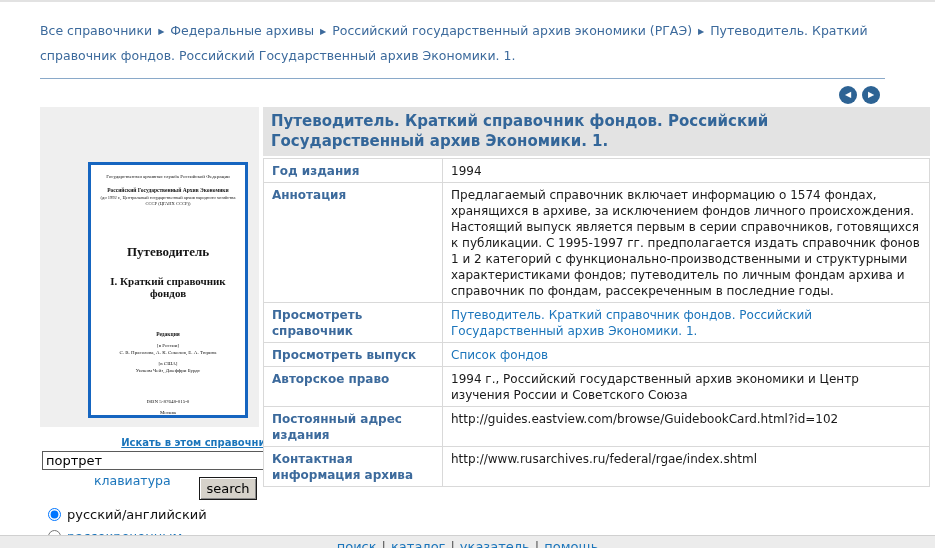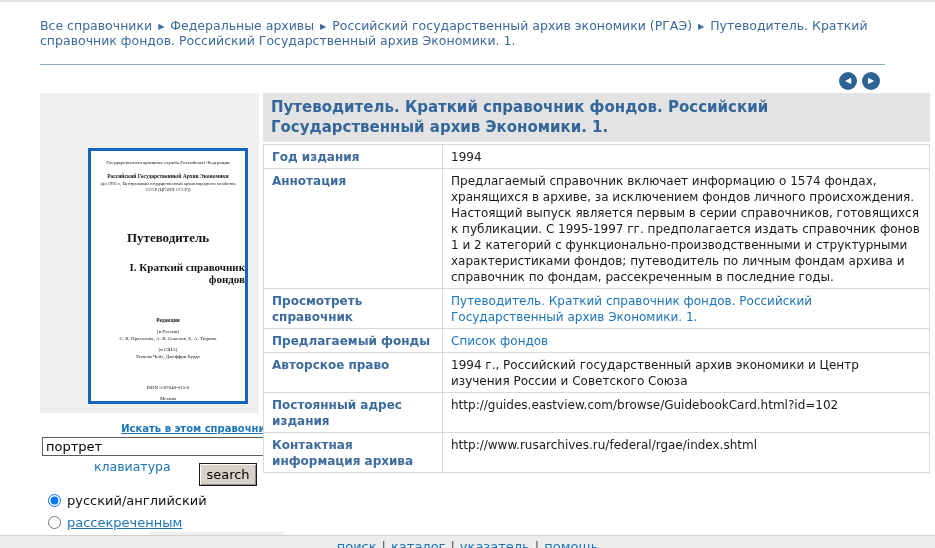--- a/index.html
+++ b/index.html
@@ -10,23 +10,23 @@
     position: relative;
     overflow: hidden;
     border-top: 2px solid #e2e2e2;
   }
 
   
   .breadcrumb {
     margin: 17px 40px 0 40px;
     width: 845px;
     font-size: 12.5px;
-    line-height: 14px;
+    line-height: 24px;
     color: #3c6a9c;
-    padding-bottom: 16px;
+    padding-bottom: 10px;
     border-bottom: 1px solid #8aa9c9;
   }
   .crumb { color: #3c6a9c; cursor: pointer; }
   .crumb-sep {
     display: inline-block;
     font-size: 8px;
     margin: 0 6px;
     vertical-align: 1px;
     color: #3c6a9c;
   }
@@ -65,21 +65,21 @@
     border: 3px solid #1565c0;
     font-family: "Liberation Serif", "DejaVu Serif", serif;
     text-align: center;
     color: #151515;
     overflow: hidden;
   }
   .cv-agency   { font-size: 5px;  margin-top: 9px; }
   .cv-archive  { font-size: 5.5px; font-weight: bold; margin-top: 8px; }
   .cv-former   { font-size: 4.5px; margin-top: 2px; padding: 0 7px; line-height: 5.5px; }
   .cv-title    { font-size: 13px; font-weight: bold; margin-top: 38px; }
-  .cv-subtitle { font-size: 11px; font-weight: bold; margin-top: 15px; text-align: right; }
+  .cv-subtitle { font-size: 11px; font-weight: bold; margin-top: 15px; }
   .cv-ed-head  { font-size: 5.5px; font-weight: bold; margin-top: 32px; }
   .cv-small    { font-size: 5px; margin-top: 2px; }
   .cv-gap      { margin-top: 6px; }
   .cv-isbn     { font-size: 5px; margin-top: 26px; }
 
   
   .search-panel { padding: 10px 0 0 2px; background: #fff; }
   .search-heading {
     width: 239px;
     font-size: 10px; font-weight: bold;
@@ -223,21 +223,21 @@
         </tr>
         <tr>
           <td class="lbl">Аннотация</td>
           <td class="val">Предлагаемый справочник включает информацию о 1574 фондах, хранящихся в архиве, за исключением фондов личного происхождения. Настоящий выпуск является первым в серии справочников, готовящихся к публикации. С 1995-1997 гг. предполагается издать справочник фонов 1 и 2 категорий с функционально-производственными и структурными характеристиками фондов; путеводитель по личным фондам архива и справочник по фондам, рассекреченным в последние годы.</td>
         </tr>
         <tr>
           <td class="lbl">Просмотреть справочник</td>
           <td class="val"><span class="linkval">Путеводитель. Краткий справочник фондов. Российский Государственный архив Экономики. 1.</span></td>
         </tr>
         <tr>
-          <td class="lbl">Предлагаемый фонды</td>
+          <td class="lbl">Просмотреть выпуск</td>
           <td class="val"><span class="linkval">Список фондов</span></td>
         </tr>
         <tr>
           <td class="lbl">Авторское право</td>
           <td class="val">1994 г., Российский государственный архив экономики и Центр изучения России и Советского Союза</td>
         </tr>
         <tr>
           <td class="lbl">Постоянный адрес издания</td>
           <td class="val">http://guides.eastview.com/browse/GuidebookCard.html?id=102</td>
         </tr>

